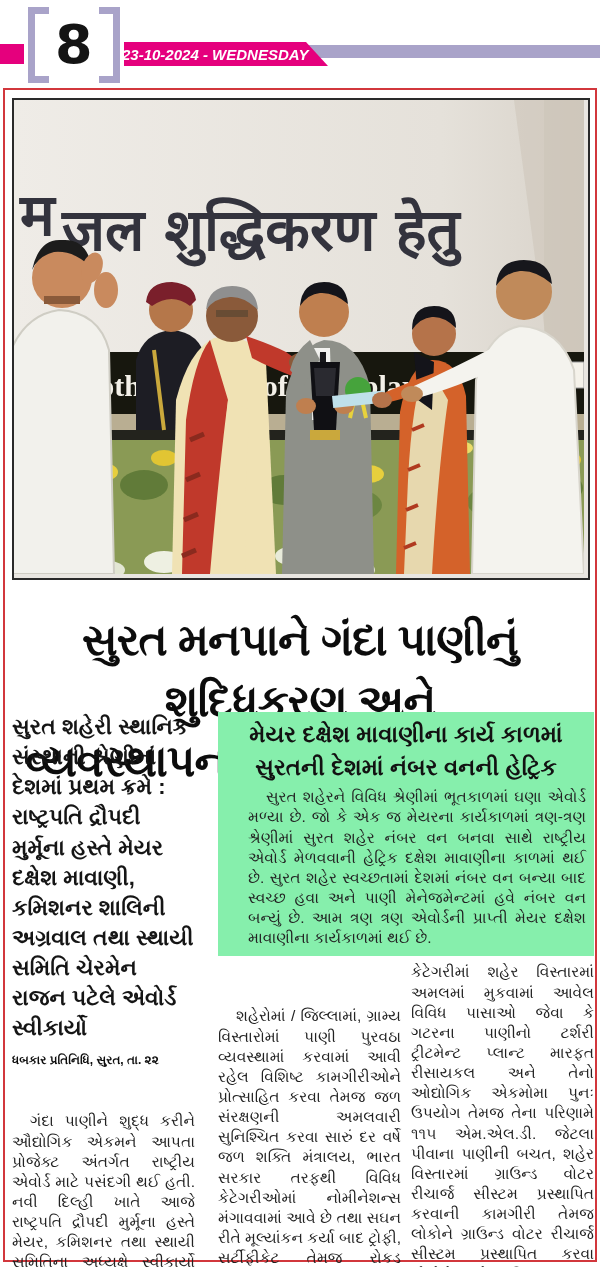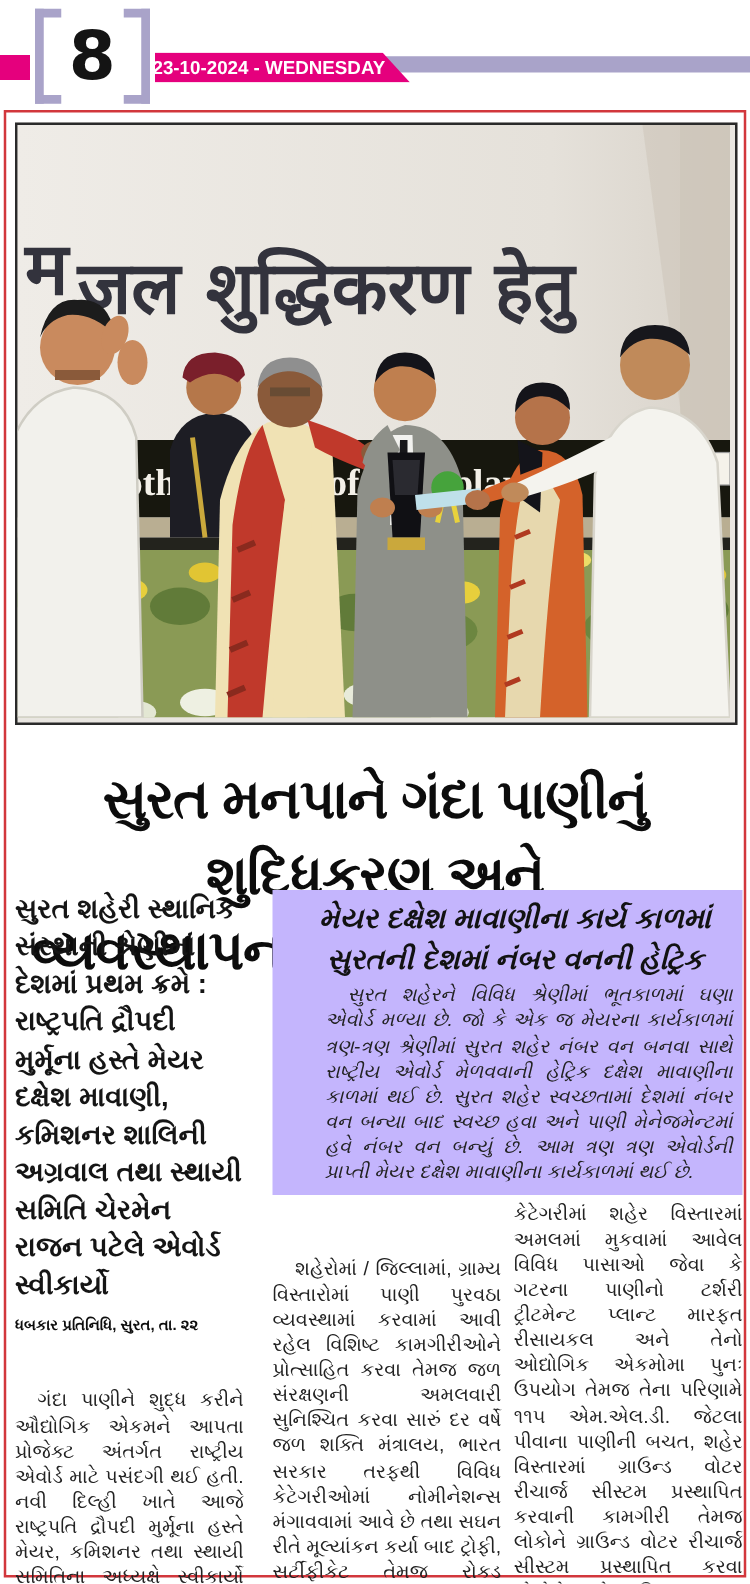--- a/index.html
+++ b/index.html
@@ -12,42 +12,42 @@
   .pageno-wrap{position:absolute;left:24px;top:8px;height:74px;display:flex;align-items:center;gap:4px;background:#fff;padding:0 4px;z-index:3;}
   .brk{width:14px;height:62px;border:7px solid #a9a3c9;}
   .brk.l{border-right:none;}
   .brk.r{border-left:none;}
   .pageno{font-size:54px;font-weight:800;color:#141414;line-height:1;padding:0 2px;font-family:"DejaVu Sans",sans-serif;}
   .guj-date{position:absolute;left:131px;top:12px;font-size:21px;font-weight:700;color:#1a1a1a;white-space:nowrap;}
   .lav-bar{position:absolute;left:112px;top:45px;width:488px;height:13px;background:#a9a3c9;}
   .mag-banner{position:absolute;left:112px;top:42px;width:216px;height:24px;background:#e5007d;
               clip-path:polygon(0 0,calc(100% - 22px) 0,100% 100%,0 100%);
               display:flex;align-items:center;z-index:2;}
-  .mag-banner span{color:#fff;font-weight:700;font-size:15px;padding-left:10px;white-space:nowrap;}
+  .mag-banner span{color:#fff;font-weight:700;font-style:italic;font-size:15px;padding-left:10px;white-space:nowrap;}
 
   
   #frame{position:absolute;left:3px;top:88px;width:590px;height:1170px;border:2px solid #d2373c;background:#fff;}
 
   
   #photo{position:absolute;left:7px;top:8px;width:574px;height:478px;border:2px solid #2a2a2a;background:#e9e6e1;overflow:hidden;}
   #photo svg{display:block;}
 
   
   #headline{position:absolute;left:0;top:520px;width:100%;text-align:center;
             font-weight:800;font-size:44px;line-height:1.38;color:#0c0c0c;letter-spacing:-1px;}
 
   
   #content{position:absolute;left:7px;top:622px;width:576px;height:540px;display:flex;gap:23px;}
   #leftcol{width:183px;flex:none;}
   .intro{font-size:22px;font-weight:700;line-height:1.37;color:#151515;}
   .dateline{font-size:12px;font-weight:800;margin-top:10px;color:#0d0d0d;}
   .body-txt{font-size:15.5px;line-height:1.3;text-align:justify;color:#222;}
   .ind{text-indent:18px;margin-top:44px;}
   #rightregion{flex:1;display:flex;flex-direction:column;}
-  #pinkbox{background:#c4b5fd;padding:6px 8px 8px 20px;font-style:italic;}
+  #pinkbox{background:#86efac;padding:6px 8px 8px 8px;}
   #pinkbox .ph{ text-align:center;font-size:23px;font-weight:800;line-height:1.42;color:#121212;}
   #pinkbox .body-txt{margin-top:4px;margin-left:22px;}
   #twocols{display:flex;gap:10px;margin-top:6px;flex:1;}
   #midcol,#rcol{width:183px;flex:1;}
   .contline{text-align:center;font-weight:800;font-size:15.5px;margin-top:2px;}
 </style>
 </head>
 <body>
 
 <div id="page">

